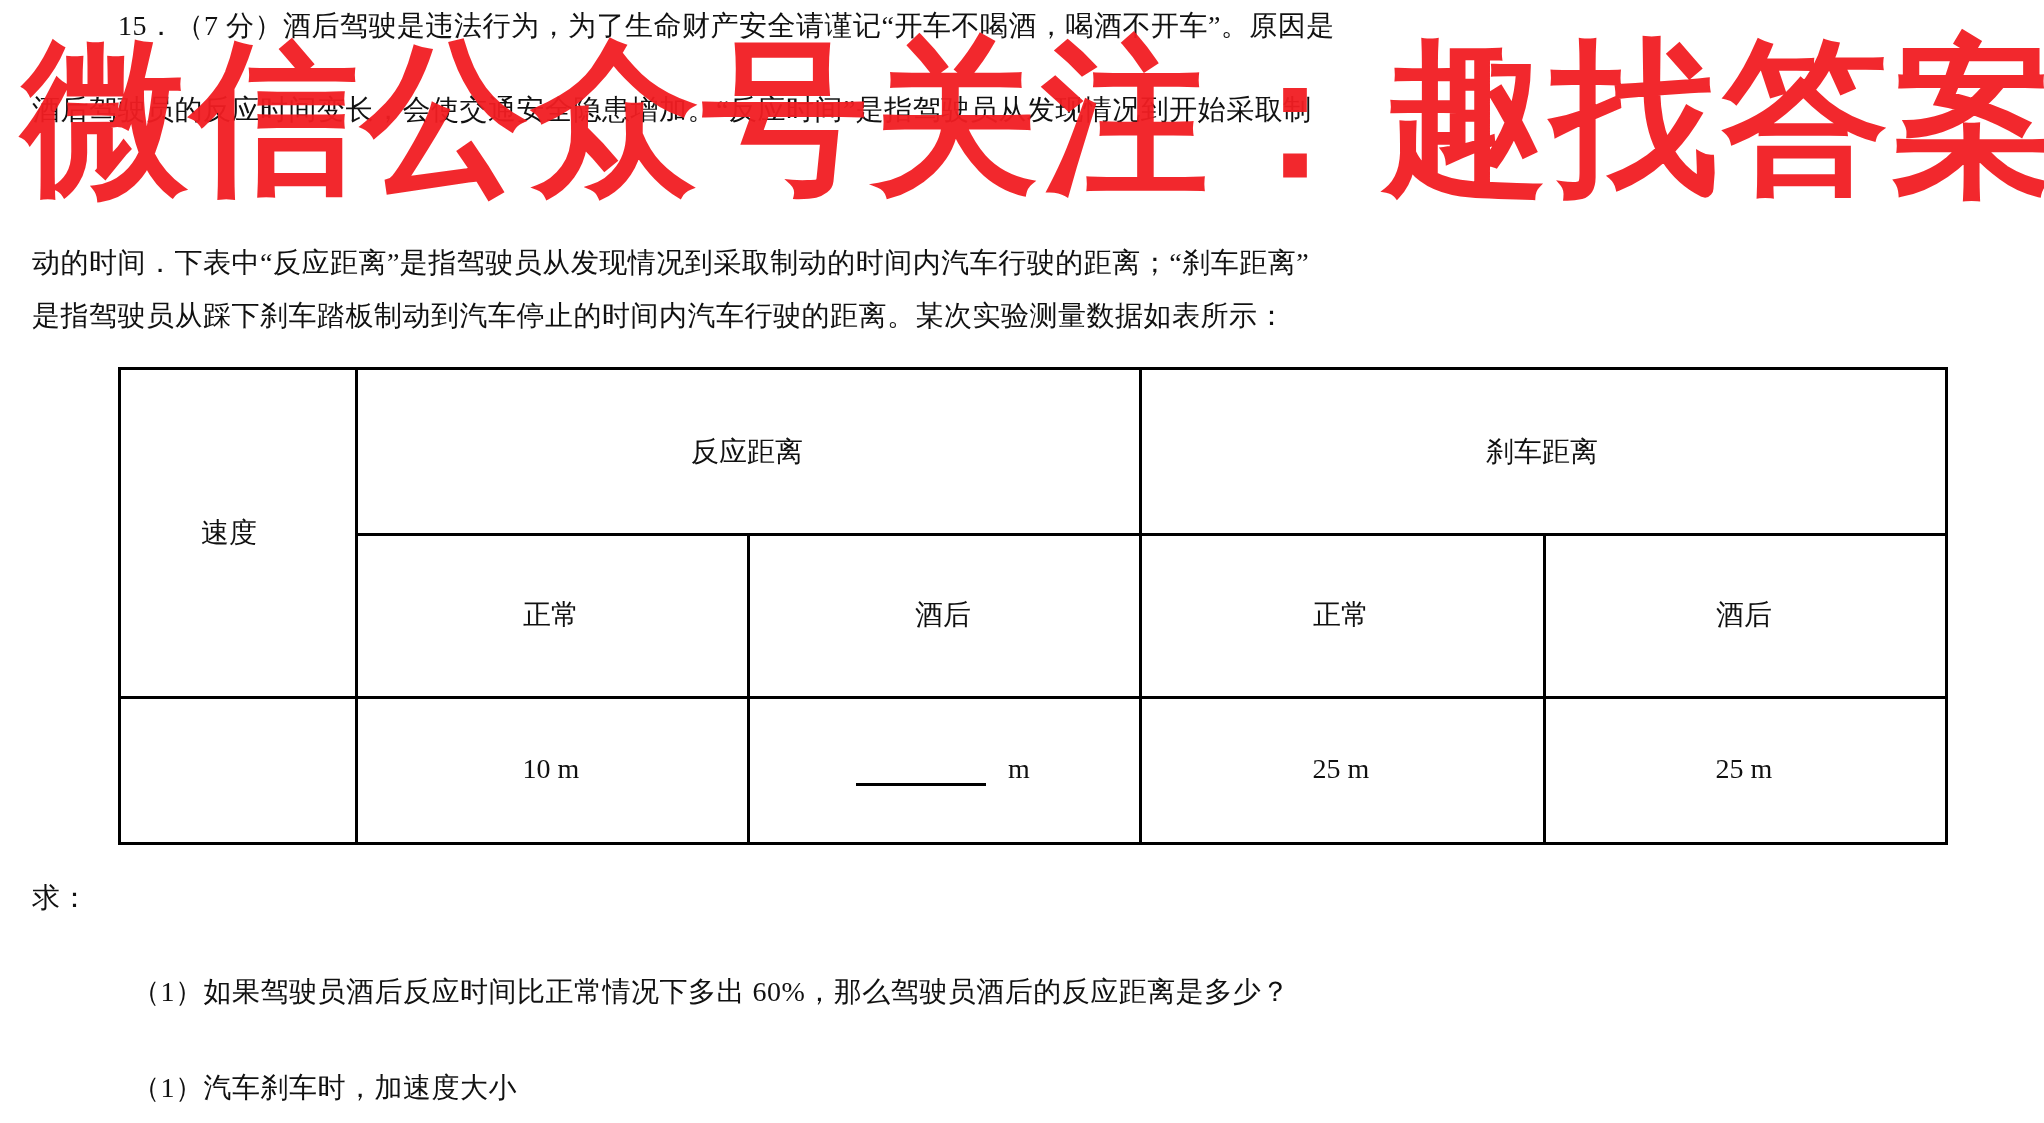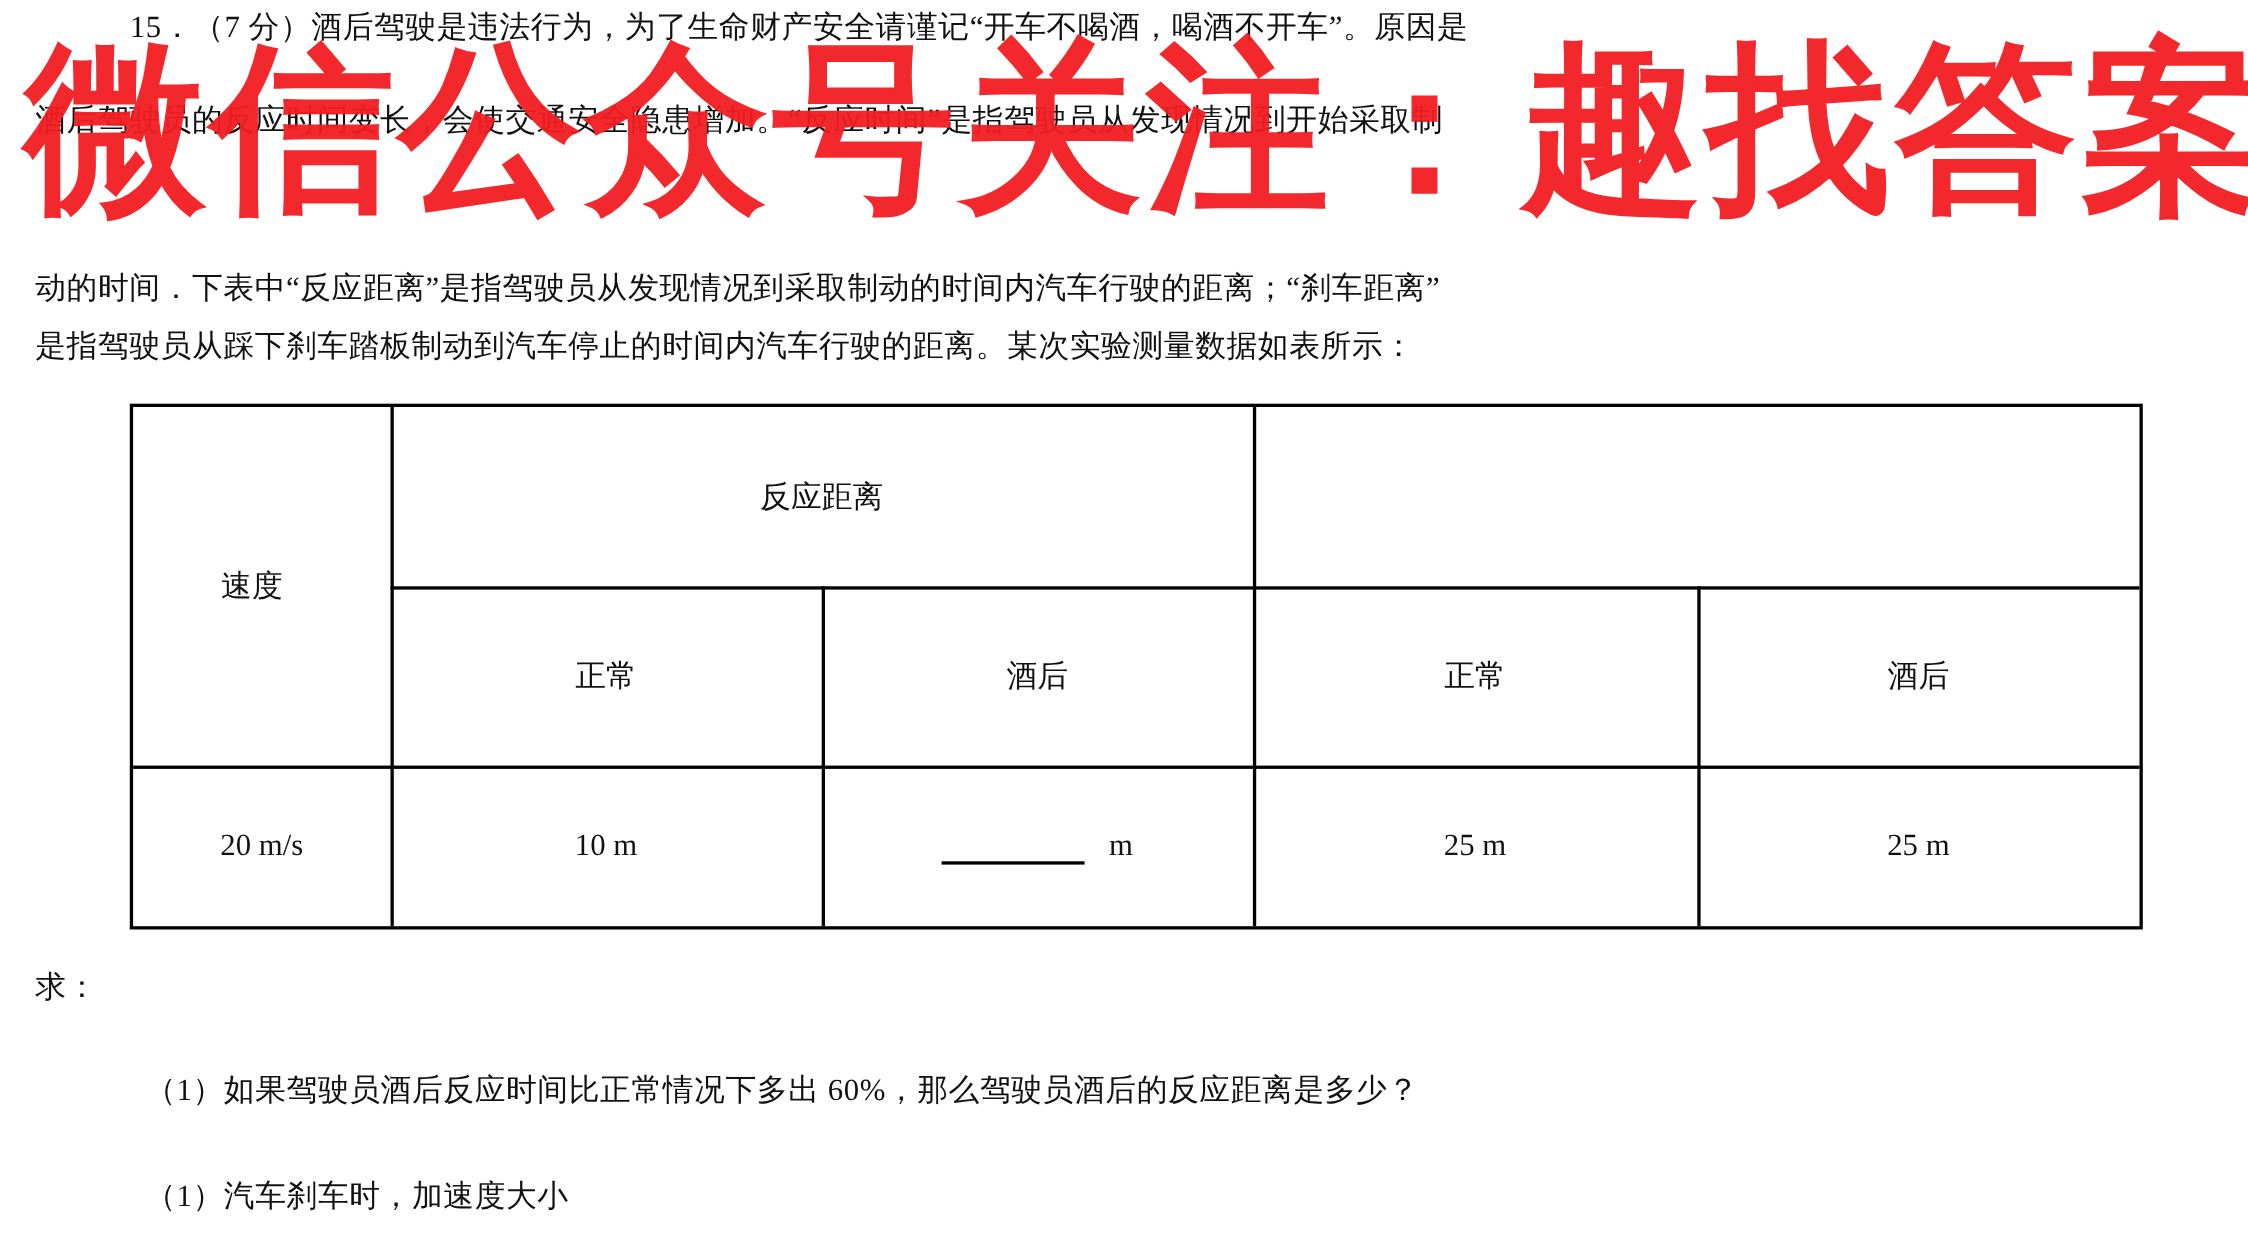--- a/index.html
+++ b/index.html
@@ -50,27 +50,27 @@
   <div class="vline" style="left:234px; top:0; height:472px;"></div>
   <div class="vline" style="left:626px; top:163px; height:309px;"></div>
   <div class="vline" style="left:1018px; top:0; height:472px;"></div>
   <div class="vline" style="left:1422px; top:163px; height:309px;"></div>
 
   <div class="hline" style="left:234px; top:163px; width:1590px;"></div>
   <div class="hline" style="left:0; top:326px; width:1824px;"></div>
 
   <div class="cell" style="left:0; top:0; width:216px; height:326px;">速度</div>
   <div class="cell" style="left:234px; top:0; width:784px; height:163px;">反应距离</div>
+  <div class="cell" style="left:1018px; top:0; width:806px; height:163px;">刹车距离</div>
 
   <div class="cell" style="left:234px; top:163px; width:392px; height:163px;">正常</div>
   <div class="cell" style="left:626px; top:163px; width:392px; height:163px;">酒后</div>
   <div class="cell" style="left:1018px; top:163px; width:404px; height:163px;">正常</div>
   <div class="cell" style="left:1422px; top:163px; width:402px; height:163px;">酒后</div>
 
-  <div class="cell" style="left:0; top:326px; width:234px; height:146px;">20 m/s</div>
   <div class="cell" style="left:234px; top:326px; width:392px; height:146px;">10 m</div>
   <div class="cell" style="left:626px; top:326px; width:392px; height:146px;">
     <span class="blank"></span>
     <span>m</span>
   </div>
   <div class="cell" style="left:1018px; top:326px; width:404px; height:146px;">25 m</div>
   <div class="cell" style="left:1422px; top:326px; width:402px; height:146px;">25 m</div>
 </div>
 
 <div class="line" style="top:872px;">求：</div>

